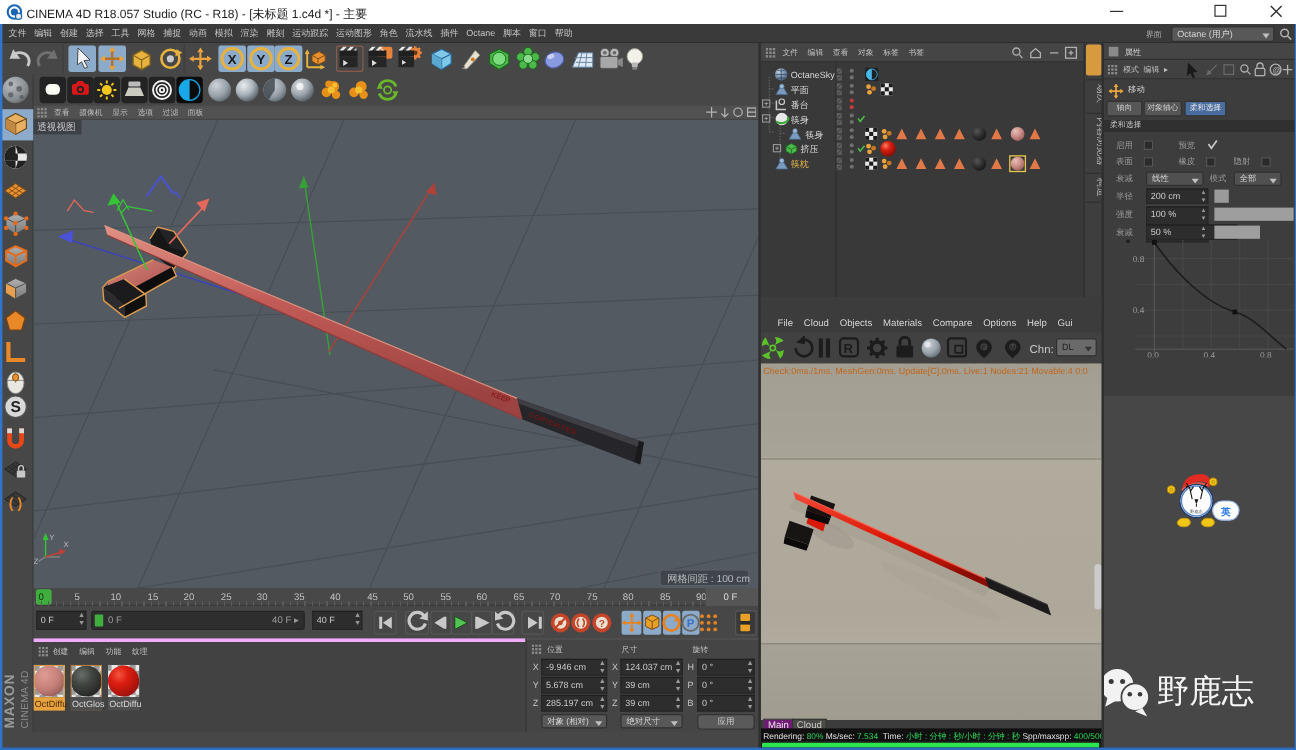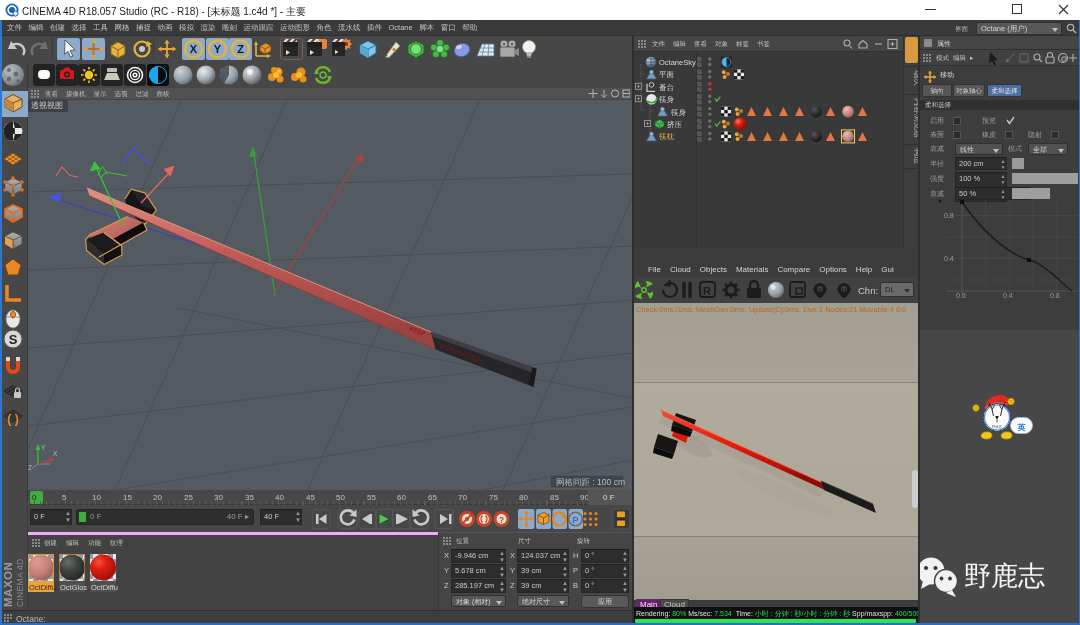--- a/index.html
+++ b/index.html
@@ -727,35 +727,20 @@
       <div class="field" style="left:142px;top:31px;width:48px;height:14px">0 °</div>
       <div class="spin" style="left:182px;top:32px">▲<br>▼</div>
  <div class="abs t9" style="left:134px;top:48px">B</div>
       <div class="field" style="left:142px;top:46px;width:48px;height:14px">0 °</div>
       <div class="spin" style="left:182px;top:47px">▲<br>▼</div>
  <div class="ddown" style="left:12px;top:62px;width:55px;height:12px;font-size:7px">对象 (相对)<span class="ddarr"></span></div>
  <div class="ddown" style="left:78px;top:62px;width:52px;height:12px;font-size:7px">绝对尺寸<span class="ddarr"></span></div>
  <div class="abs" style="left:142px;top:62px;width:48px;height:13px;background:#5a5a5a;border-radius:3px;border:1px solid #333;color:#d5d5d5;font-size:7px;line-height:12px;text-align:center">应用</div>
 </div>
 
-<div class="abs" style="left:0;top:610px;width:632px;height:15px;background:#3e3e3e;border-top:1px solid #2d2d2d">
-  <svg class="abs" style="left:4px;top:3px" width="9" height="9">
-        <g fill="#8a8a8a">
-          <rect x="0" y="0" width="2" height="2"></rect>
-          <rect x="3" y="0" width="2" height="2"></rect>
-          <rect x="6" y="0" width="2" height="2"></rect>
-          <rect x="0" y="3" width="2" height="2"></rect>
-          <rect x="3" y="3" width="2" height="2"></rect>
-          <rect x="6" y="3" width="2" height="2"></rect>
-          <rect x="0" y="6" width="2" height="2"></rect>
-          <rect x="3" y="6" width="2" height="2"></rect>
-        </g>
-      </svg>
-  <div class="abs" style="left:16px;top:2.5px;font-size:8.5px;color:#b8b8b8">Octane:</div>
-</div>
 
 <div id="om" class="abs" style="left:634px;top:36px;width:284px;height:212px;background:#393939">
  <div class="abs" style="left:0;top:0;width:284px;height:16px;background:#454545;border-bottom:1px solid #303030">
   <svg class="abs" style="left:4px;top:4px" width="9" height="9">
           <g fill="#8a8a8a">
             <rect width="2" height="2"></rect>
             <rect x="3" width="2" height="2"></rect>
             <rect x="6" width="2" height="2"></rect>
             <rect y="3" width="2" height="2"></rect>
             <rect x="3" y="3" width="2" height="2"></rect>

